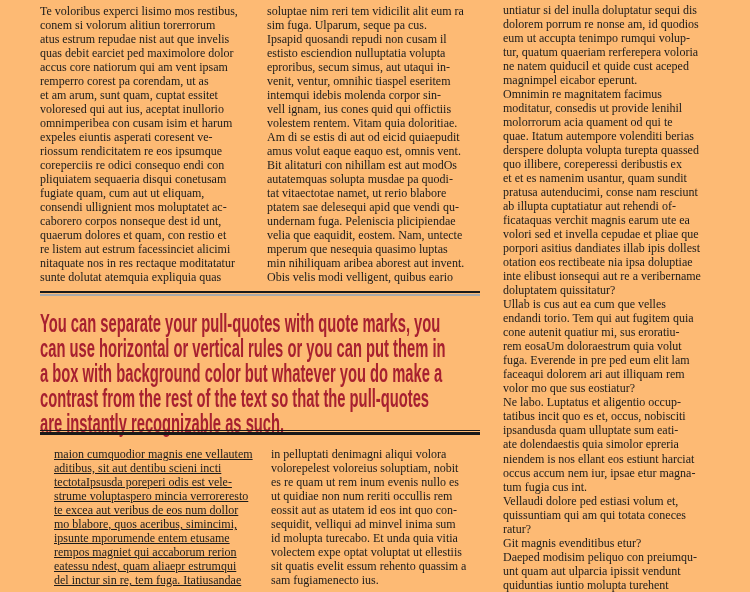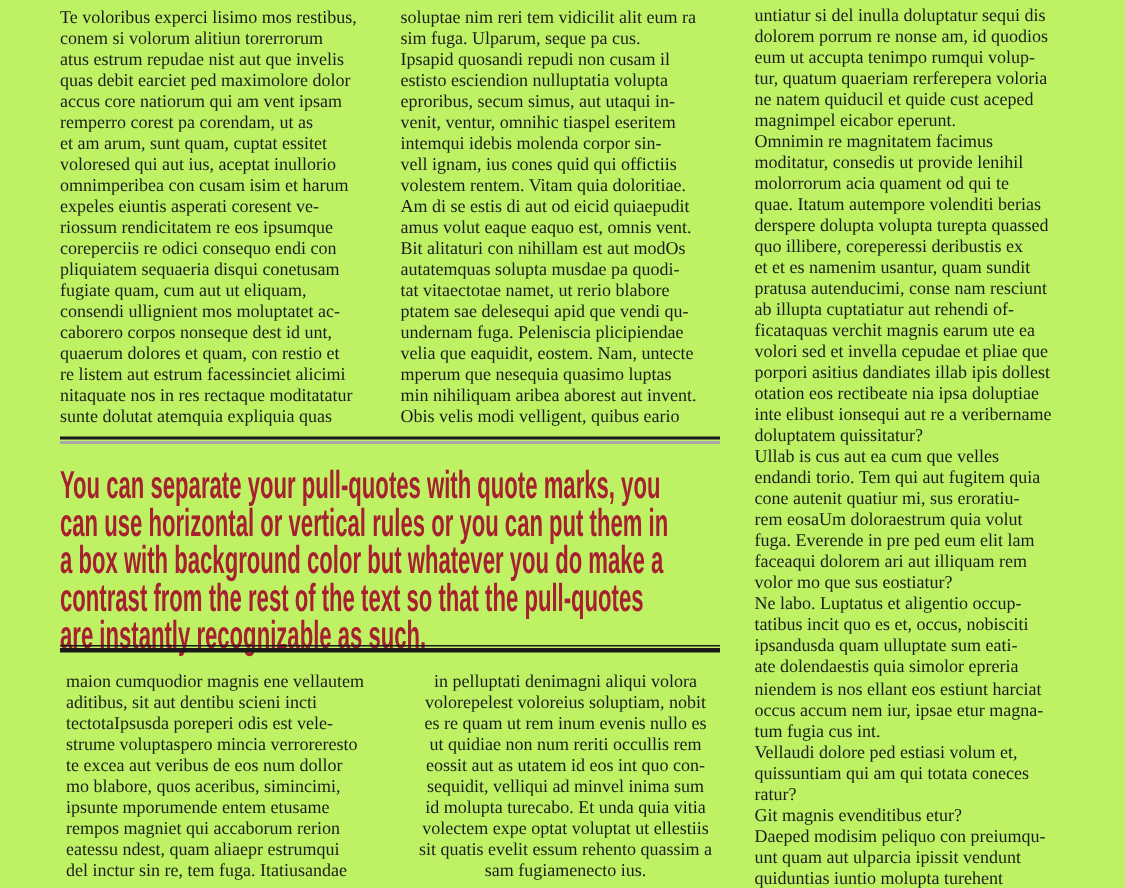--- a/index.html
+++ b/index.html
@@ -1,37 +1,37 @@
 <!DOCTYPE html>
 <html style="--pq-red: #a72030;"><head>
 <meta charset="utf-8">
 <style>
   * { margin: 0; padding: 0; box-sizing: border-box; }
   html, body { background: #ffffff; }
   .page {
     position: relative;
     width: 750px;
     height: 592px;
-    background: #bef264;
+    background: #fdba74;
     overflow: hidden;
     font-family: "Liberation Serif", serif;
     color: #1b1b1b;
   }
   .col {
     position: absolute;
     font-size: 12px;
     line-height: 14px;
     white-space: pre;
     text-align: left;
   }
   .col-top-left   { left: 40px;  top: 4px;   width: 212px; }
   .col-top-middle { left: 267px; top: 4px;   width: 212px; }
   .col-right      { left: 503px; top: 3px;   width: 212px; line-height: 14.02px; }
-  .col-bottom-left   { left: 44px;  top: 447px; width: 212px; }
-  .col-bottom-middle { left: 271px; top: 447px; width: 212px; text-align: center; }
+  .col-bottom-left   { left: 54px;  top: 447px; width: 212px; text-decoration: underline; }
+  .col-bottom-middle { left: 271px; top: 447px; width: 212px; }
 
   .rule { position: absolute; left: 40px; width: 440px; }
   .rule-top {
     top: 291px; height: 5px;
     border-top: 2px solid #191919;
     border-bottom: 2px solid #a9a9a9;
   }
   .rule-bottom {
     top: 430px; height: 5px;
     border-top: 1px solid #191919;

